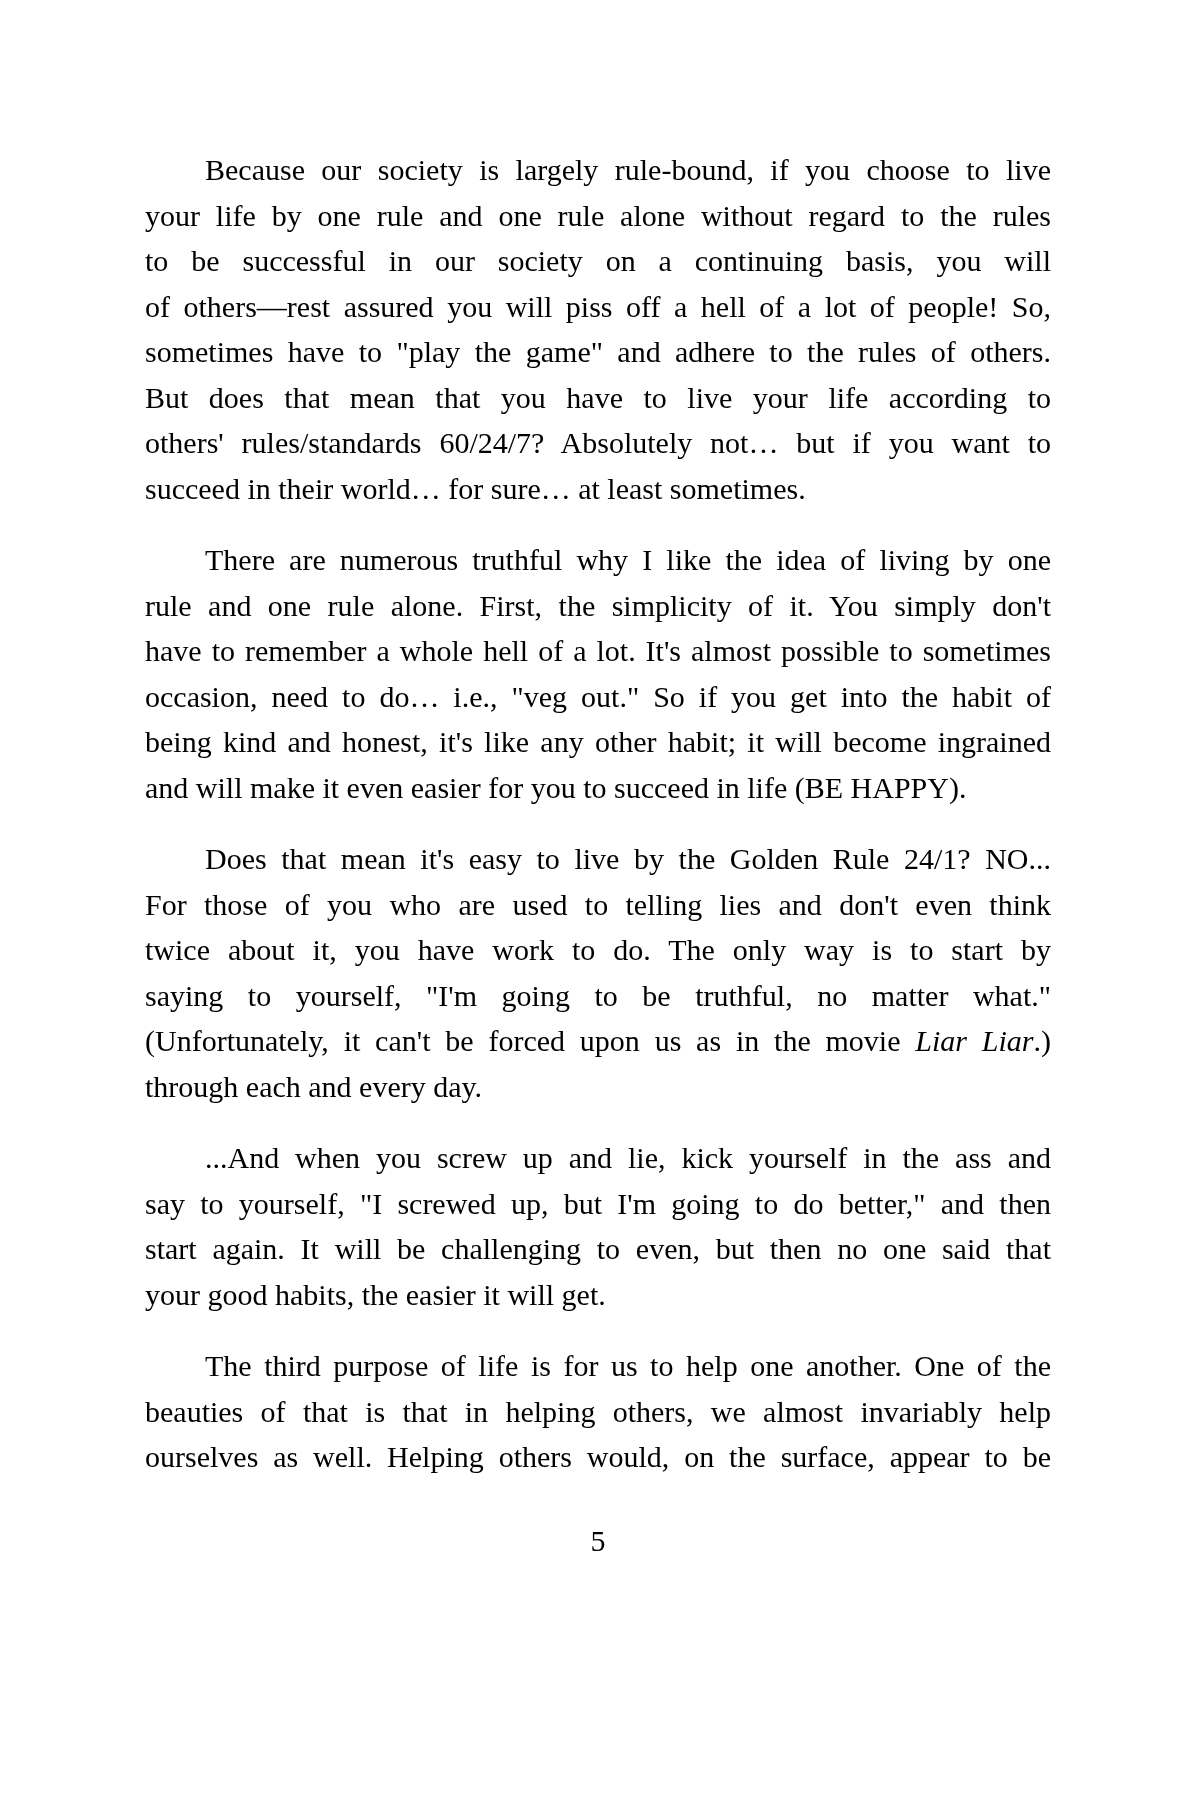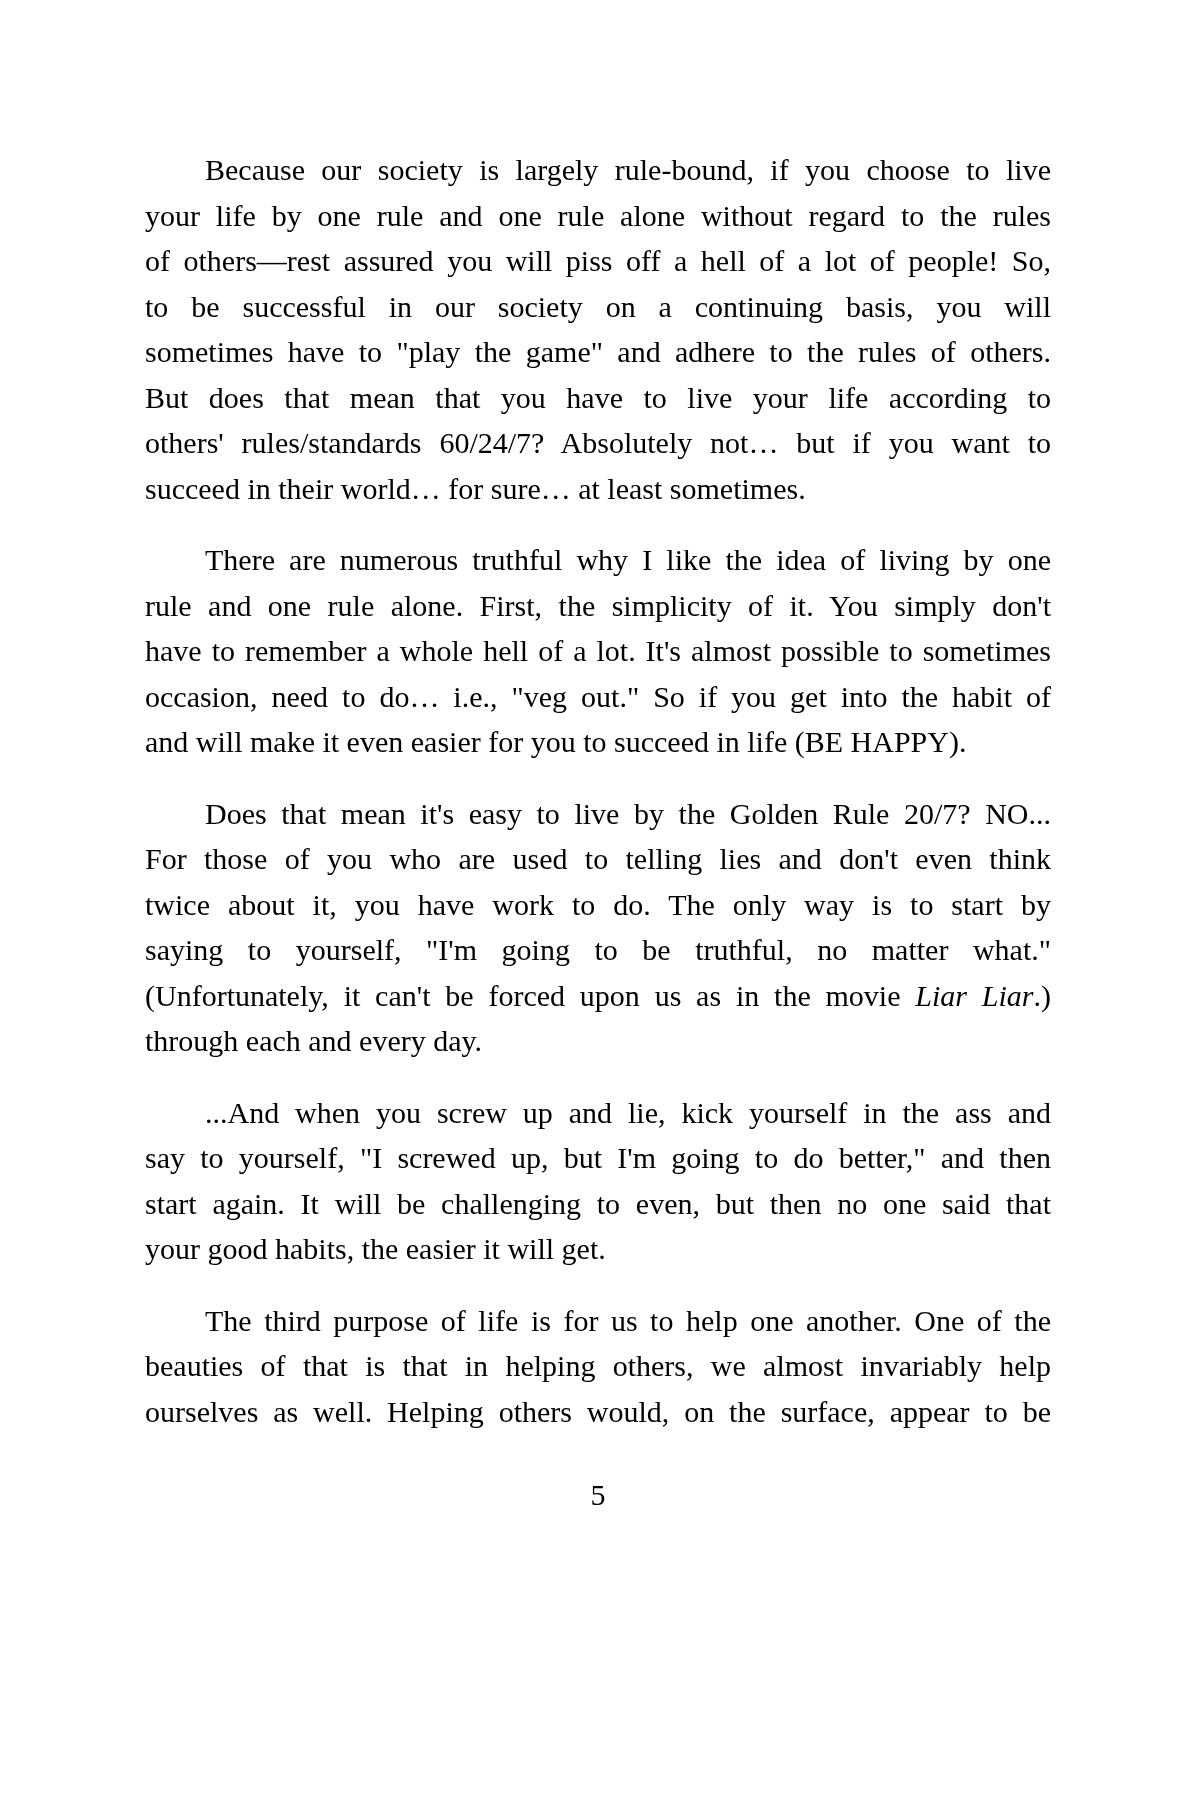--- a/index.html
+++ b/index.html
@@ -56,36 +56,37 @@
   }
 </style>
 </head>
 <body>
 
 <div class="book-page">
   <main class="text-block">
       <div class="para">
         <div class="line first"><span>Because our society is largely rule-bound, if you choose to live</span></div>
         <div class="line"><span>your life by one rule and one rule alone without regard to the rules</span></div>
+        <div class="line"><span>to be successful in our society on a continuing basis, you will</span></div>
         <div class="line"><span>of others—rest assured you will piss off a hell of a lot of people! So,</span></div>
-        <div class="line"><span>to be successful in our society on a continuing basis, you will</span></div>
         <div class="line"><span>sometimes have to "play the game" and adhere to the rules of others.</span></div>
         <div class="line"><span>But does that mean that you have to live your life according to</span></div>
         <div class="line"><span>others' rules/standards 60/24/7? Absolutely not… but if you want to</span></div>
         <div class="line last"><span>succeed in their world… for sure… at least sometimes.</span></div>
       </div>
       <div class="para">
         <div class="line first"><span>There are numerous truthful why I like the idea of living by one</span></div>
         <div class="line"><span>rule and one rule alone. First, the simplicity of it. You simply don't</span></div>
         <div class="line"><span>have to remember a whole hell of a lot. It's almost possible to sometimes</span></div>
         <div class="line"><span>occasion, need to do… i.e., "veg out." So if you get into the habit of</span></div>
+        <div class="line"><span>being kind and honest, it's like any other habit; it will become ingrained</span></div>
         <div class="line last"><span>and will make it even easier for you to succeed in life (BE HAPPY).</span></div>
       </div>
       <div class="para">
-        <div class="line first"><span>Does that mean it's easy to live by the Golden Rule 20/7? NO...</span></div>
+        <div class="line first"><span>Does that mean it's easy to live by the Golden Rule 24/1? NO...</span></div>
         <div class="line"><span>For those of you who are used to telling lies and don't even think</span></div>
         <div class="line"><span>twice about it, you have work to do. The only way is to start by</span></div>
         <div class="line"><span>saying to yourself, "I'm going to be truthful, no matter what."</span></div>
         <div class="line"><span>(Unfortunately, it can't be forced upon us as in the movie </span><i>Liar Liar</i><span>.)</span></div>
         <div class="line last"><span>through each and every day.</span></div>
       </div>
       <div class="para">
         <div class="line first"><span>...And when you screw up and lie, kick yourself in the ass and</span></div>
         <div class="line"><span>say to yourself, "I screwed up, but I'm going to do better," and then</span></div>
         <div class="line"><span>start again. It will be challenging to even, but then no one said that</span></div>

